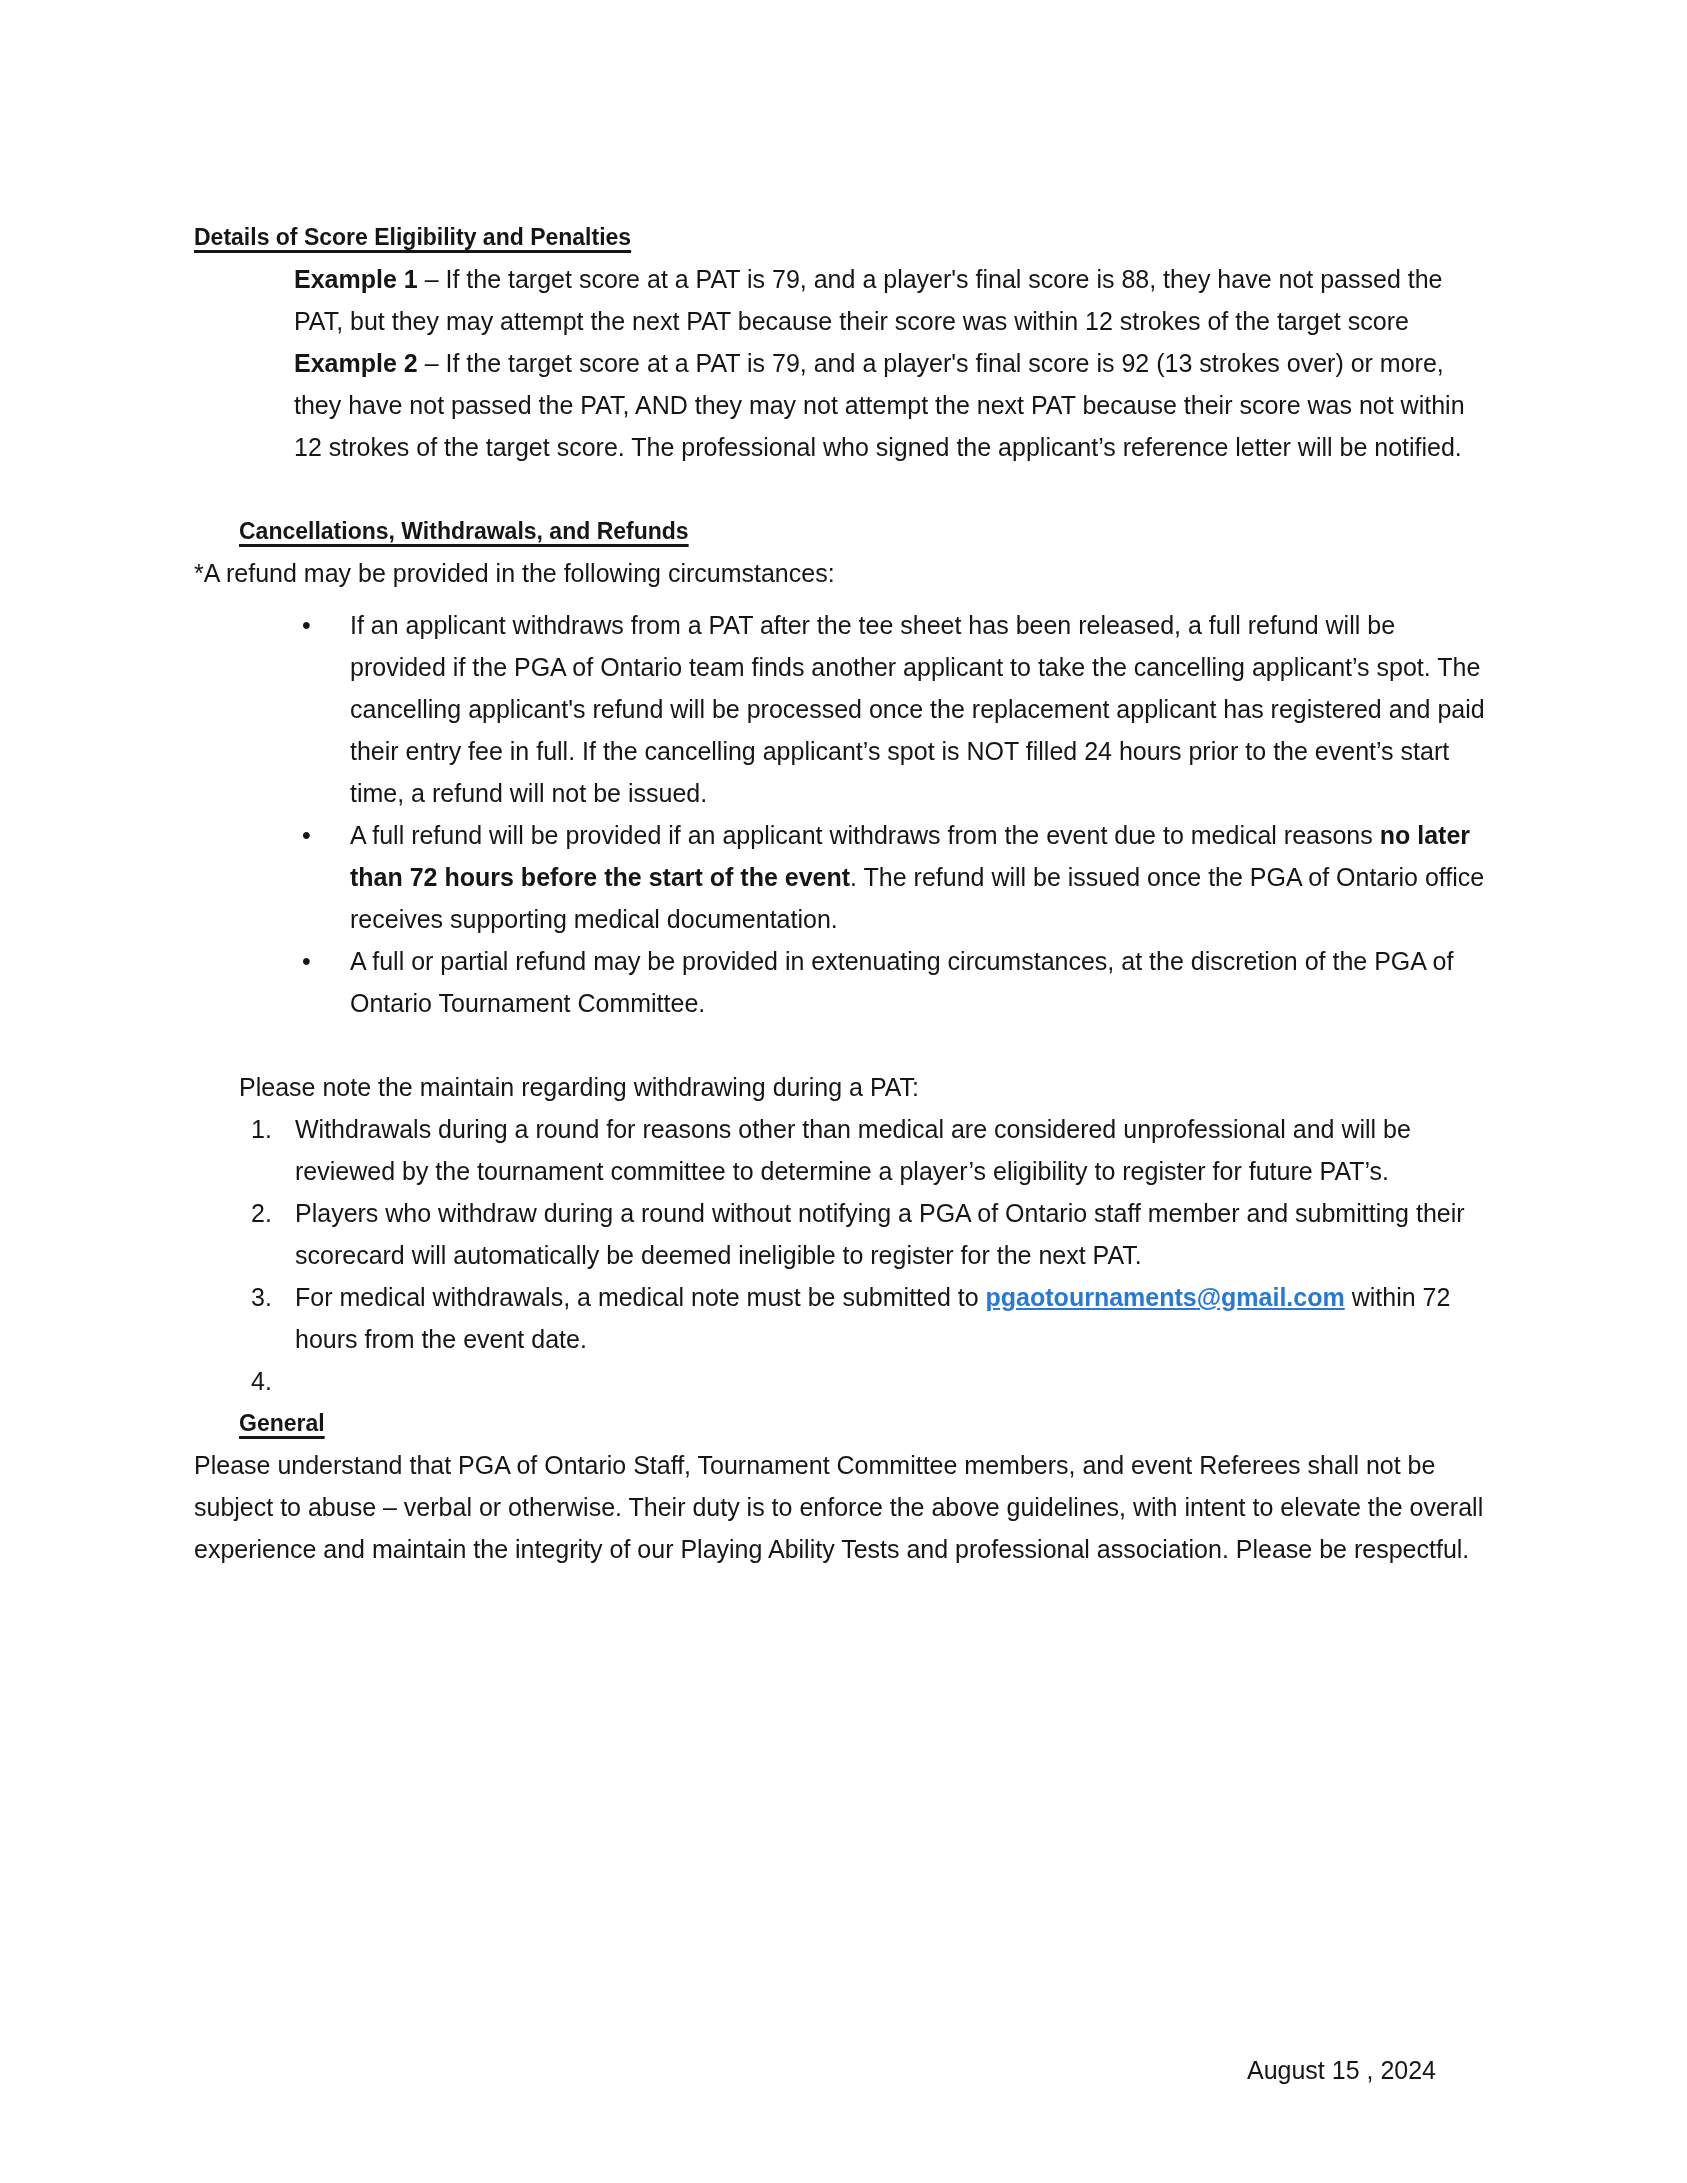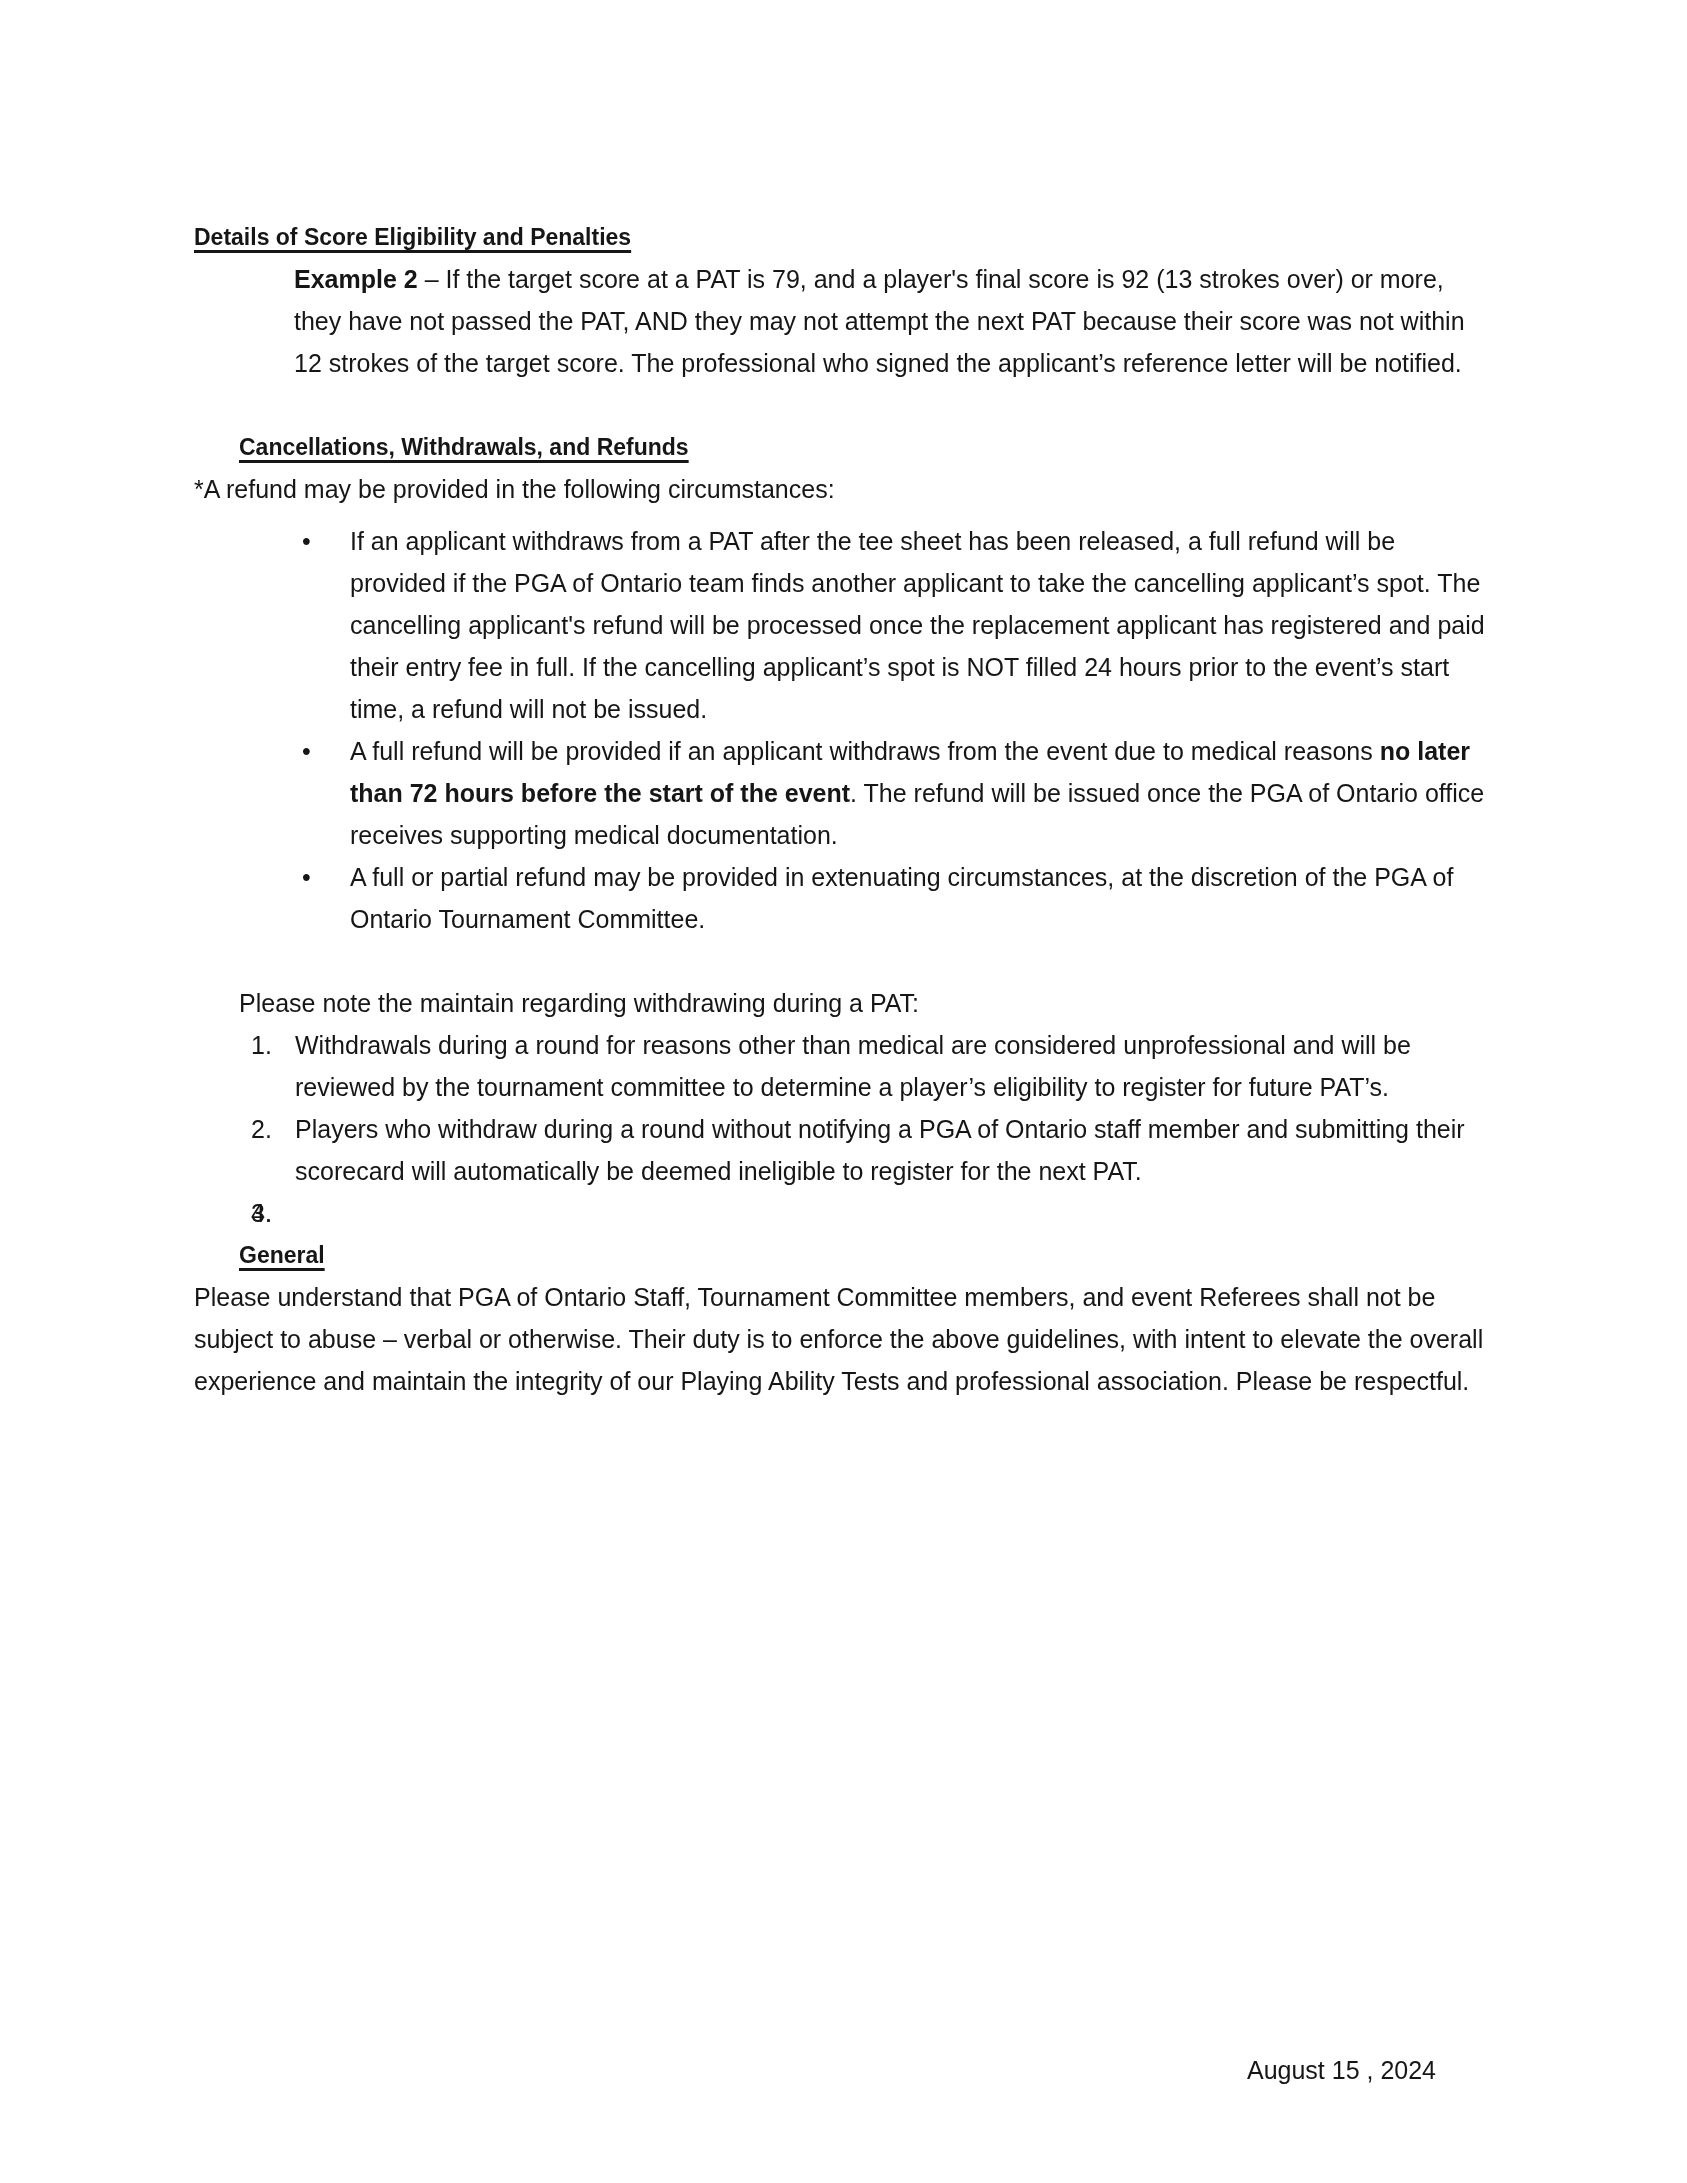--- a/index.html
+++ b/index.html
@@ -50,20 +50,21 @@
 </style>
 </head>
 <body style="color: rgb(22, 22, 22);">
 
 <div class="page">
 
   <div class="heading">
     <span class="u">Details of Score Eligibility and Penalties</span>
   </div>
 
+  <p class="example"><strong>Example 1</strong><span> – If the target score at a PAT is 79, and a player's final score is 88, they have not passed the PAT, but they may attempt the next PAT because their score was within 12 strokes of the target score</span></p>
 
   <p class="example"><strong>Example 2</strong><span> – If the target score at a PAT is 79, and a player's final score is 92 (13 strokes over) or more, they have not passed the PAT, AND they may not attempt the next PAT because their score was not within 12 strokes of the target score. The professional who signed the applicant’s reference letter will be notified.</span></p>
 
   <div class="heading gap-top">
     <span class="u">Cancellations, Withdrawals, and Refunds</span>
   </div>
 
 
   <p>*A refund may be provided in the following circumstances:</p>
 
@@ -95,20 +96,21 @@
       <span class="li-text">Withdrawals during a round for reasons other than medical are considered unprofessional and will be reviewed by the tournament committee to determine a player’s eligibility to register for future PAT’s.</span>
     </div>
 
     <div class="li">
       <span class="marker">2.</span>
       <span class="li-text">Players who withdraw during a round without notifying a PGA of Ontario staff member and submitting their scorecard will automatically be deemed ineligible to register for the next PAT.</span>
     </div>
 
     <div class="li">
       <span class="marker">3.</span>
+      <span class="li-text"><span>For medical withdrawals, a medical note must be submitted to </span><a class="link" style="color: rgb(40, 120, 216);">pgaotournaments@gmail.com</a><span> within 72 hours from the event date.</span></span>
     </div>
 
     <div class="li">
       <span class="marker">4.</span>
     </div>
 
   </div>
 
   <div class="heading gap-top">
     <span class="u">General</span>

